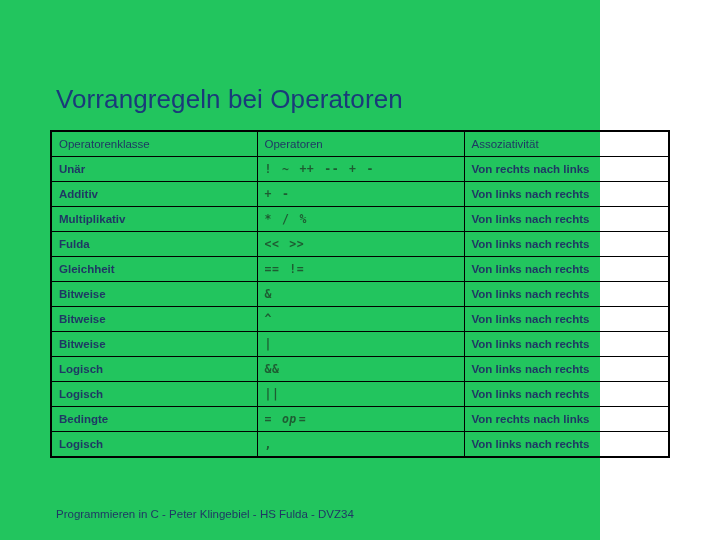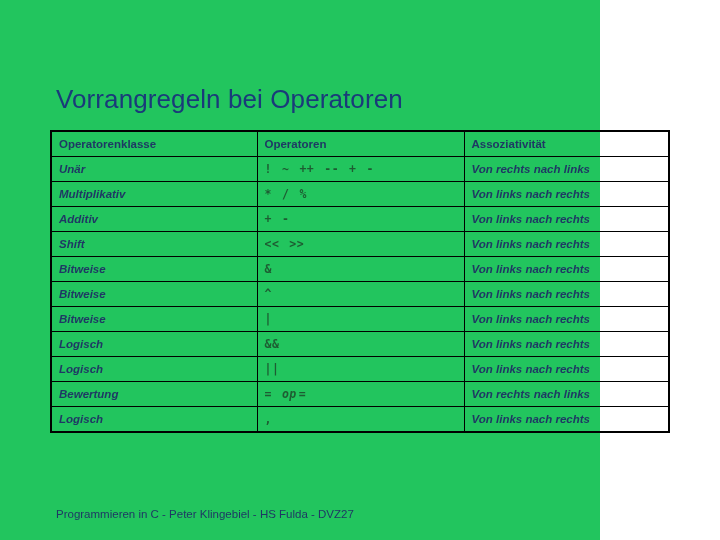--- a/index.html
+++ b/index.html
@@ -59,31 +59,30 @@
     height: 24px;
     vertical-align: middle;
     text-align: left;
     font-size: 11.5px;
     overflow: hidden;
     white-space: nowrap;
   }
 
   
   .hdr-cell {
-    font-weight: bold;
+    font-weight: normal;
     color: #1f3864;
     font-size: 11.5px;
   }
 
   
   .klasse-cell,
   .assoc-cell {
     font-weight: bold;
     color: #1f3864;
-    font-style: italic;
   }
 
   
   .ops-cell {
     font-family: "DejaVu Sans Mono", "Liberation Mono", monospace;
     font-weight: bold;
     color: #1e5c32;
     font-size: 11px;
     letter-spacing: 0.5px;
   }
@@ -129,32 +128,37 @@
         <th class="hdr-cell">Assoziativität</th>
       </tr>
     </thead>
     <tbody id="op-table-body">
         <tr>
           <td class="klasse-cell">Unär</td>
           <td class="ops-cell"><span class="op">!</span><span class="op">~</span><span class="op">++</span><span class="op">--</span><span class="op">+</span><span class="op">-</span></td>
           <td class="assoc-cell">Von rechts nach links</td>
         </tr>
         <tr>
+          <td class="klasse-cell">Additiv</td>
+          <td class="ops-cell"><span class="op">+</span><span class="op">-</span></td>
+          <td class="assoc-cell">Von links nach rechts</td>
+        </tr>
+        <tr>
           <td class="klasse-cell">Multiplikativ</td>
           <td class="ops-cell"><span class="op">*</span><span class="op">/</span><span class="op">%</span></td>
           <td class="assoc-cell">Von links nach rechts</td>
         </tr>
         <tr>
-          <td class="klasse-cell">Additiv</td>
-          <td class="ops-cell"><span class="op">+</span><span class="op">-</span></td>
-          <td class="assoc-cell">Von links nach rechts</td>
-        </tr>
-        <tr>
-          <td class="klasse-cell">Shift</td>
+          <td class="klasse-cell">Fulda</td>
           <td class="ops-cell"><span class="op">&lt;&lt;</span><span class="op">&gt;&gt;</span></td>
+          <td class="assoc-cell">Von links nach rechts</td>
+        </tr>
+        <tr>
+          <td class="klasse-cell">Gleichheit</td>
+          <td class="ops-cell"><span class="op">==</span><span class="op">!=</span></td>
           <td class="assoc-cell">Von links nach rechts</td>
         </tr>
         <tr>
           <td class="klasse-cell">Bitweise</td>
           <td class="ops-cell"><span class="op">&amp;</span></td>
           <td class="assoc-cell">Von links nach rechts</td>
         </tr>
         <tr>
           <td class="klasse-cell">Bitweise</td>
           <td class="ops-cell"><span class="op">^</span></td>
@@ -169,30 +173,30 @@
           <td class="klasse-cell">Logisch</td>
           <td class="ops-cell"><span class="op">&amp;&amp;</span></td>
           <td class="assoc-cell">Von links nach rechts</td>
         </tr>
         <tr>
           <td class="klasse-cell">Logisch</td>
           <td class="ops-cell"><span class="op">||</span></td>
           <td class="assoc-cell">Von links nach rechts</td>
         </tr>
         <tr>
-          <td class="klasse-cell">Bewertung</td>
+          <td class="klasse-cell">Bedingte</td>
           <td class="ops-cell"><span class="op">=</span><span class="op op-italic" style="margin-right: 2px; text-align: right;">op</span><span class="op">=</span></td>
           <td class="assoc-cell">Von rechts nach links</td>
         </tr>
         <tr>
           <td class="klasse-cell">Logisch</td>
           <td class="ops-cell"><span class="op">,</span></td>
           <td class="assoc-cell">Von links nach rechts</td>
         </tr>
       </tbody>
   </table>
 
   <div id="footer">
     <span id="footer-text">Programmieren in C - Peter Klingebiel - HS Fulda - DVZ</span>
-    <span id="footer-page">27</span>
+    <span id="footer-page">34</span>
   </div>
 
 </div>
 
 </body></html>

